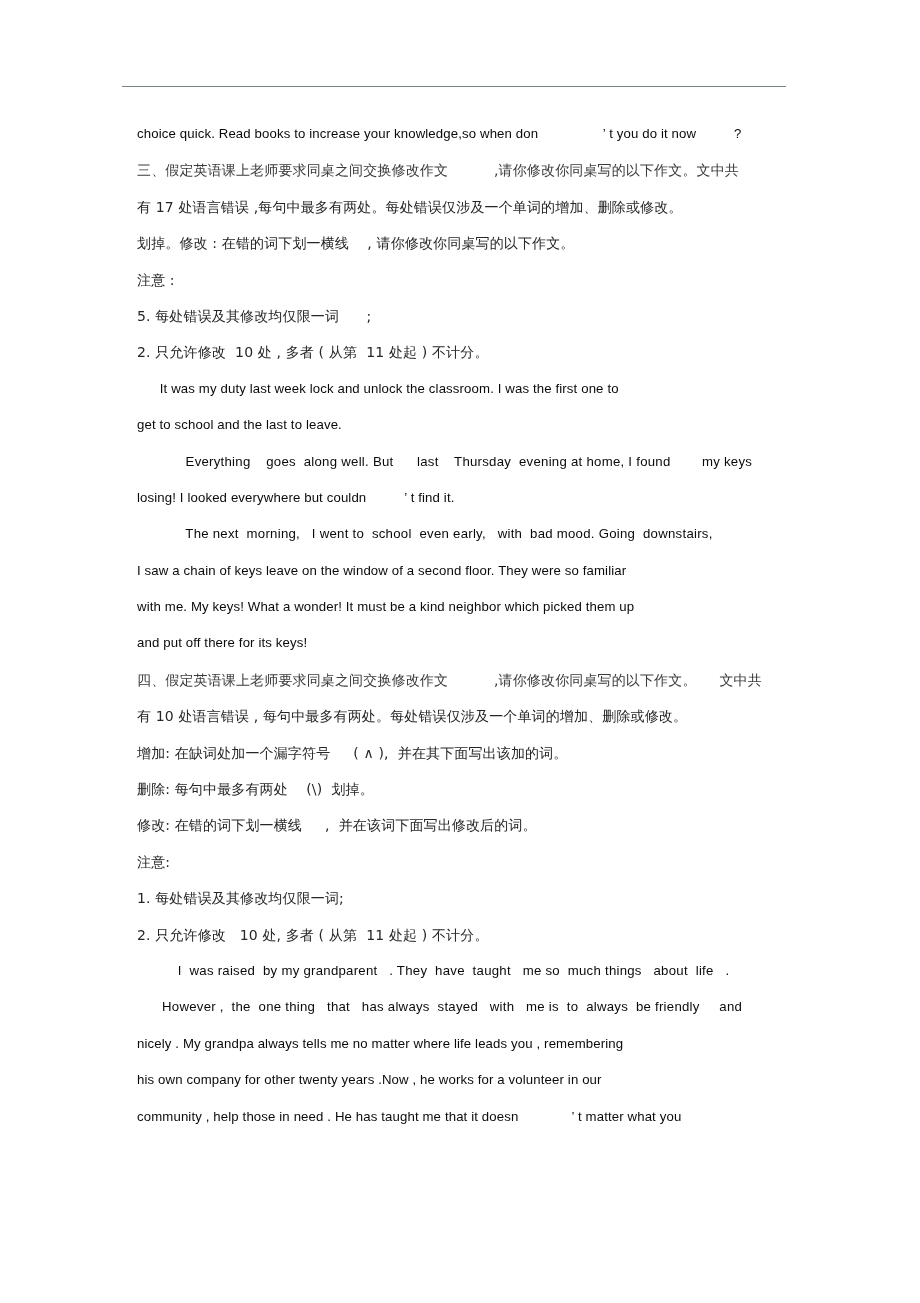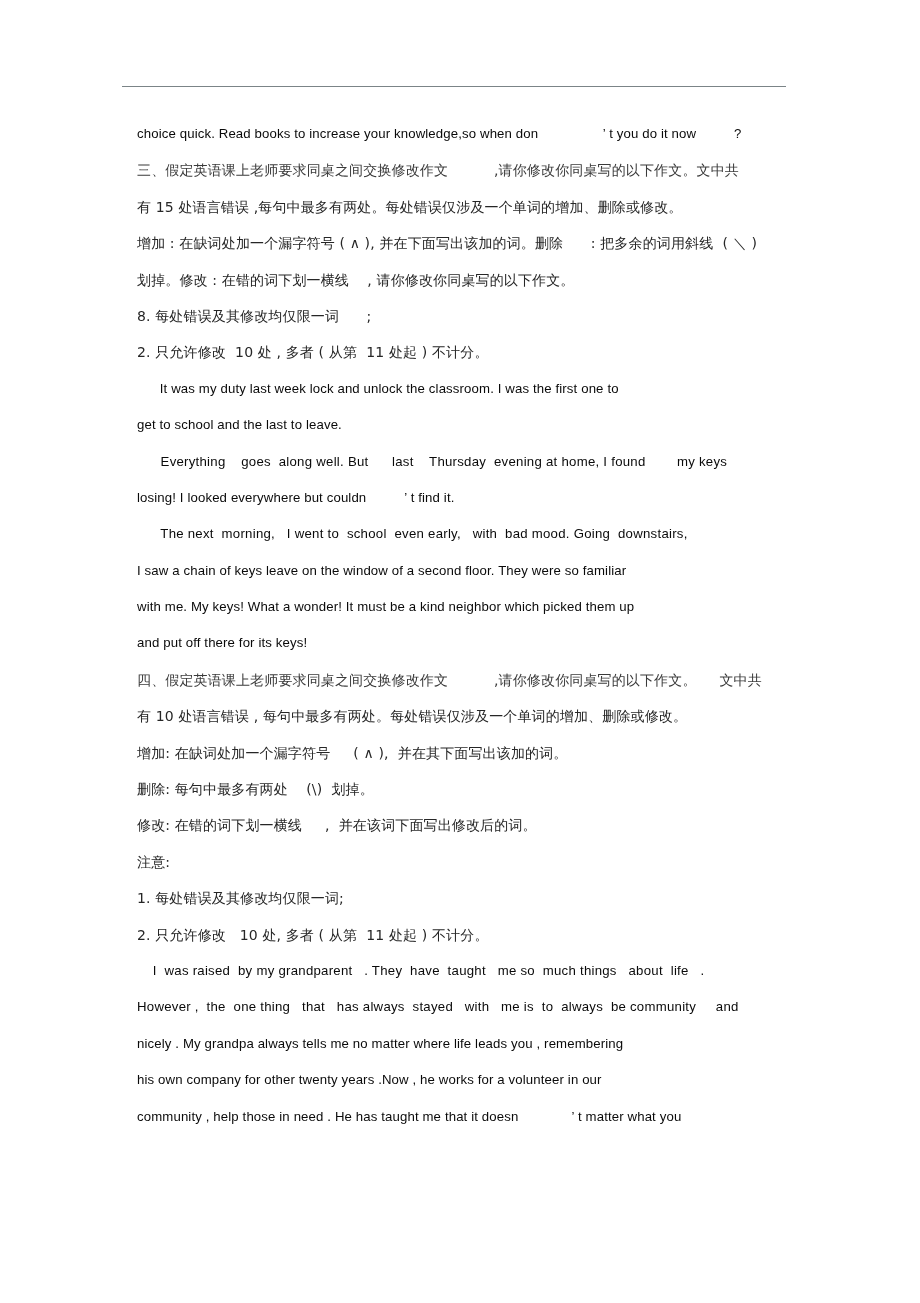--- a/index.html
+++ b/index.html
@@ -62,37 +62,38 @@
   }
 
   
   .eng {
     font-family: "Liberation Sans", "DejaVu Sans", sans-serif;
     color: #0a0a0a;
   }
 
   .wide {
     letter-spacing: 0.02em;
+    margin-left: 25px;
   }
 </style>
 </head>
 <body>
 
 <div id="page">
 
   <div class="top-rule"></div>
 
   <div class="content">
 
     <div class="ln eng">choice quick. Read books to increase your knowledge,so when don                 ’ t you do it now          ?</div>
     <div class="ln cjk">三、假定英语课上老师要求同桌之间交换修改作文          ,请你修改你同桌写的以下作文。文中共</div>
-    <div class="ln cjk cjk-dark">有 15 处语言错误 ,每句中最多有两处。每处错误仅涉及一个单词的增加、删除或修改。</div>
-    <div class="ln cjk cjk-dark">增加 : 在缺词处加一个漏字符号 ( ∧ ), 并在下面写出该加的词。删除      : 把多余的词用斜线  ( ＼ )</div>
+    <div class="ln cjk cjk-dark">有 17 处语言错误 ,每句中最多有两处。每处错误仅涉及一个单词的增加、删除或修改。</div>
     <div class="ln cjk cjk-dark">划掉。修改 : 在错的词下划一横线    , 请你修改你同桌写的以下作文。</div>
-    <div class="ln cjk cjk-dark">8. 每处错误及其修改均仅限一词      ;</div>
+    <div class="ln cjk cjk-dark">注意 :</div>
+    <div class="ln cjk cjk-dark">5. 每处错误及其修改均仅限一词      ;</div>
     <div class="ln cjk cjk-dark">2. 只允许修改  10 处 , 多者 ( 从第  11 处起 ) 不计分。</div>
 
     <div class="ln eng">      It was my duty last week lock and unlock the classroom. I was the first one to</div>
     <div class="ln eng">get to school and the last to leave.</div>
     <div class="ln eng wide">      Everything    goes  along well. But      last    Thursday  evening at home, I found        my keys</div>
     <div class="ln eng">losing! I looked everywhere but couldn          ’ t find it.</div>
     <div class="ln eng wide">      The next  morning,   I went to  school  even early,   with  bad mood. Going  downstairs,</div>
     <div class="ln eng">I saw a chain of keys leave on the window of a second floor. They were so familiar</div>
     <div class="ln eng">with me. My keys! What a wonder! It must be a kind neighbor which picked them up</div>
     <div class="ln eng">and put off there for its keys!</div>
@@ -100,19 +101,19 @@
     <div class="ln cjk">四、假定英语课上老师要求同桌之间交换修改作文          ,请你修改你同桌写的以下作文。     文中共</div>
     <div class="ln cjk cjk-dark">有 10 处语言错误 , 每句中最多有两处。每处错误仅涉及一个单词的增加、删除或修改。</div>
     <div class="ln cjk cjk-dark">增加: 在缺词处加一个漏字符号     ( ∧ ),  并在其下面写出该加的词。</div>
     <div class="ln cjk cjk-dark">删除: 每句中最多有两处    (\)  划掉。</div>
     <div class="ln cjk cjk-dark">修改: 在错的词下划一横线     ,  并在该词下面写出修改后的词。</div>
     <div class="ln cjk cjk-dark">注意:</div>
     <div class="ln cjk cjk-dark">1. 每处错误及其修改均仅限一词;</div>
     <div class="ln cjk cjk-dark">2. 只允许修改   10 处, 多者 ( 从第  11 处起 ) 不计分。</div>
 
     <div class="ln eng wide">    I  was raised  by my grandparent   . They  have  taught   me so  much things   about  life   .</div>
-    <div class="ln eng wide">However ,  the  one thing   that   has always  stayed   with   me is  to  always  be community     and</div>
+    <div class="ln eng wide">However ,  the  one thing   that   has always  stayed   with   me is  to  always  be friendly     and</div>
     <div class="ln eng">nicely . My grandpa always tells me no matter where life leads you , remembering</div>
     <div class="ln eng">his own company for other twenty years .Now , he works for a volunteer in our</div>
     <div class="ln eng">community , help those in need . He has taught me that it doesn              ’ t matter what you</div>
 
   </div>
 </div>
 
 </body></html>

